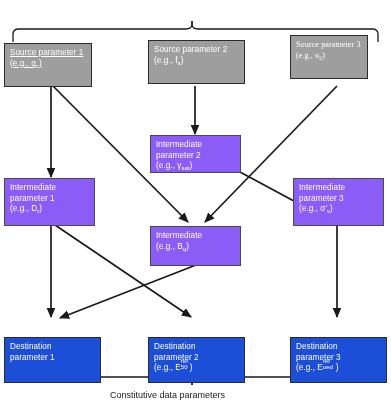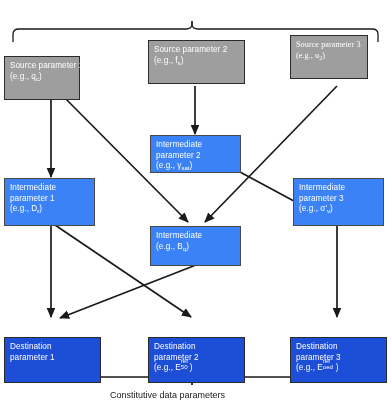--- a/index.html
+++ b/index.html
@@ -34,21 +34,21 @@
     letter-spacing: 0.05px;
   }
   .node .l1 { display: block; white-space: nowrap; }
   .node .l2 { display: block; white-space: nowrap; }
   .node .l3 { display: block; white-space: nowrap; }
   .node.src {
     background: #9e9e9e;
     border-color: #2b2b2b;
   }
   .node.mid {
-    background: #3b82f6;
+    background: #8b5cf6;
     border-color: #4a4a4a;
     text-align: center;
   }
   .node.dst {
     background: #1d4ed8;
     border-color: #2b2b2b;
     text-align: center;
     margin-top: 19px;
   }
   .caption {
@@ -120,21 +120,21 @@
 
       <line x1="55" y1="225" x2="191" y2="317" marker-end="url(#arrowhead)"></line>
 
       <line x1="196" y1="265" x2="60" y2="318" marker-end="url(#arrowhead)"></line>
 
       <line x1="337" y1="225" x2="337" y2="317" marker-end="url(#arrowhead)"></line>
     </g>
   </svg>
 
 
-  <div class="node src" style="left:4px; top:56px; width:76px; height:44px;">
+  <div class="node src" style="left:4px; top:43px; width:88px; height:44px;text-decoration:underline;">
     <span class="l1">Source parameter 1</span>
     <span class="l2"><span>(e.g., q</span><sub>c</sub><span>)</span></span>
   </div>
 
   <div class="node src" style="left:148px; top:40px; width:97px; height:44px;">
     <span class="l1">Source parameter 2</span>
     <span class="l2"><span>(e.g., f</span><sub>s</sub><span>)</span></span>
   </div>
 
   <div class="node src" style="left:290px; top:35px; width:78px; height:44px;font-family:Liberation Serif, serif;">

